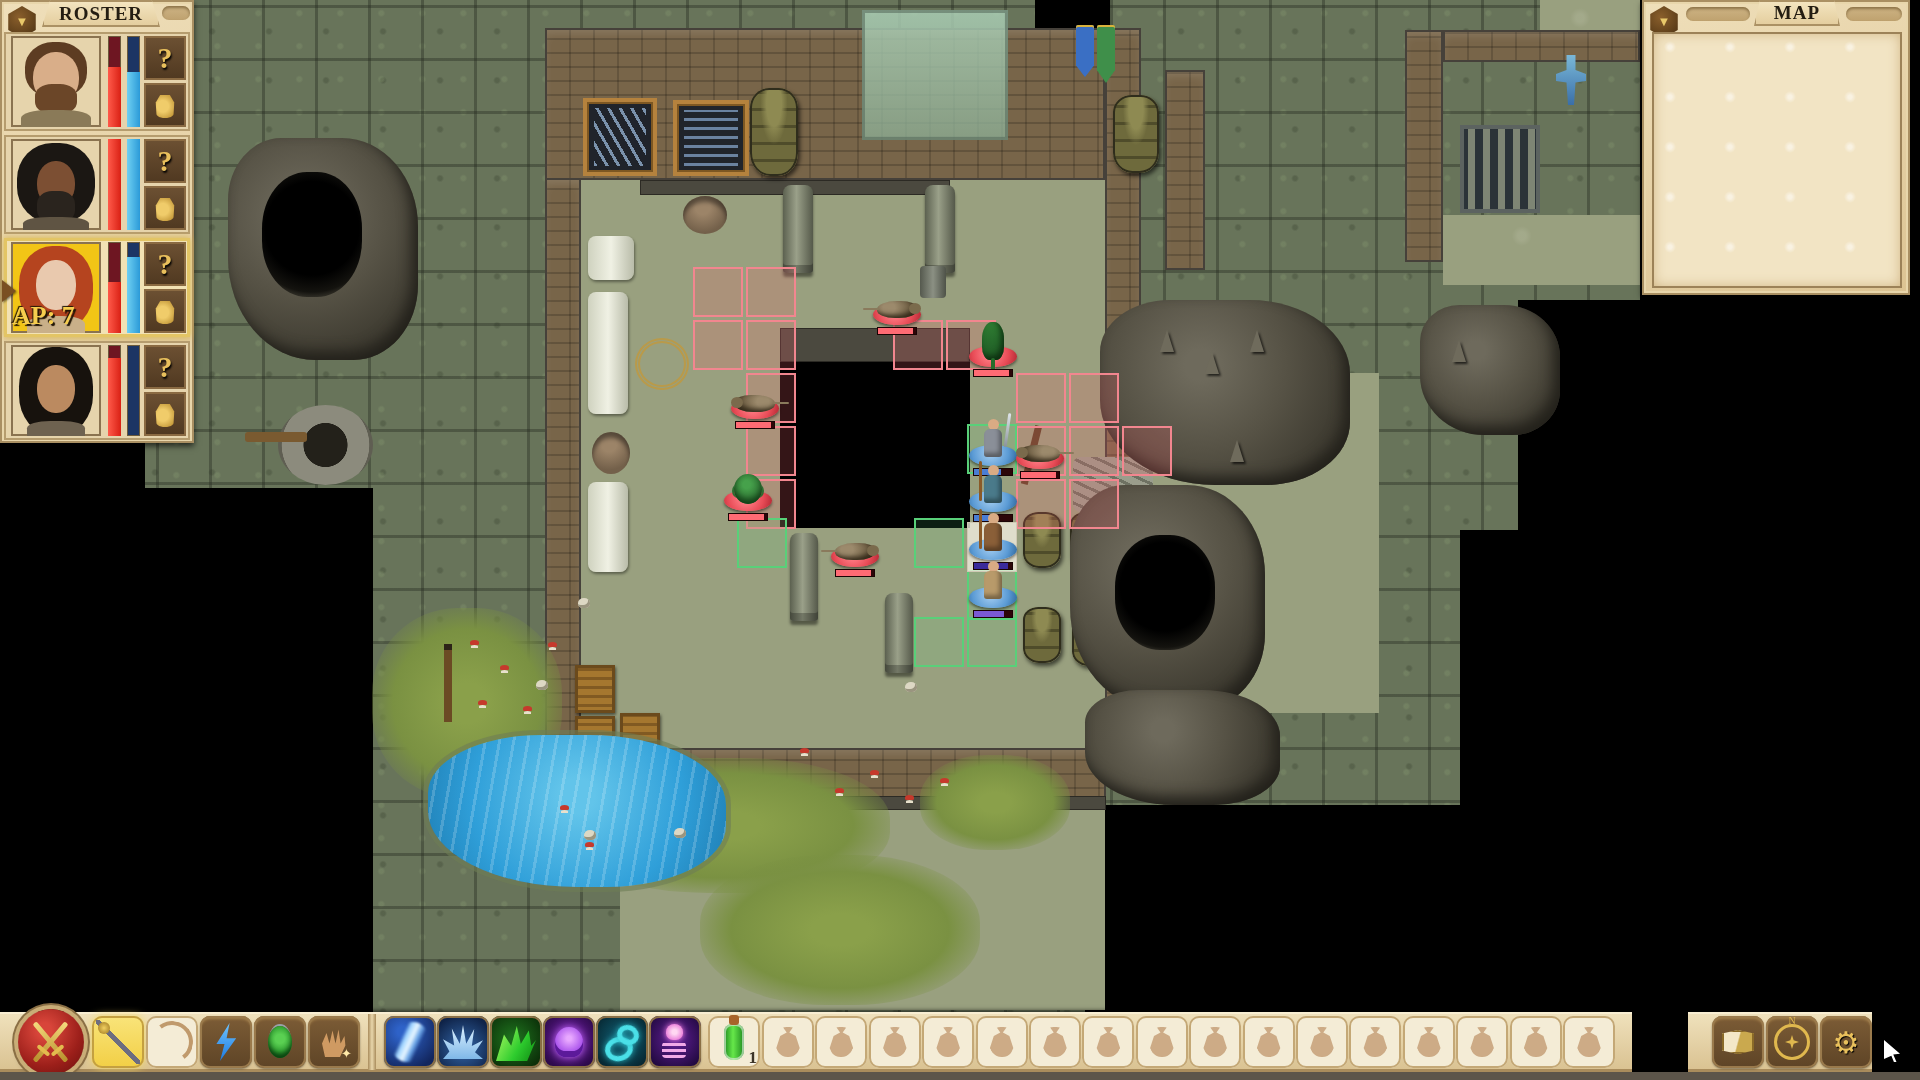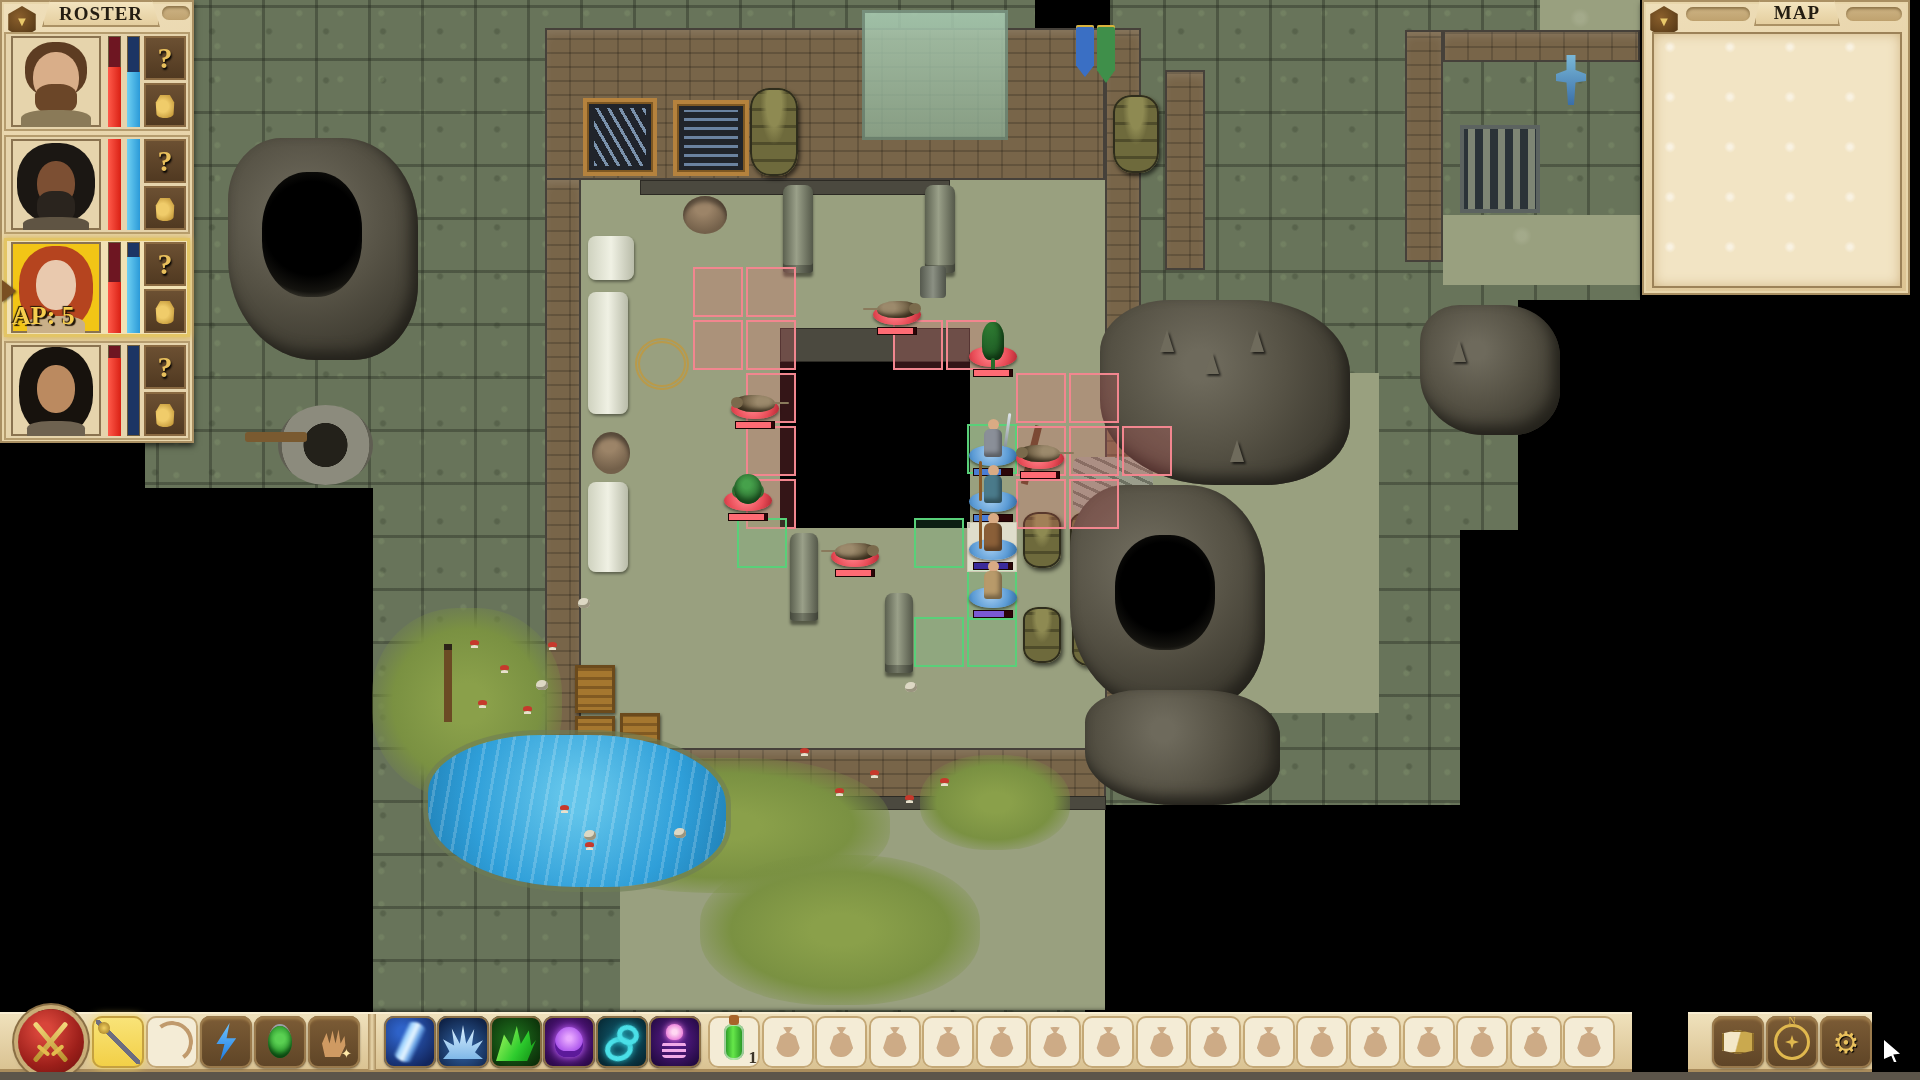--- a/index.html
+++ b/index.html
@@ -426,21 +426,21 @@
             <div style="height: 56%; background: linear-gradient(90deg, rgb(255, 90, 74), rgb(217, 32, 20));"></div>
           </div>
           <div class="bar sp" style="top: 4px; left: 123px;">
             <div style="height: 84%; background: linear-gradient(90deg, rgb(111, 208, 242), rgb(43, 154, 216));"></div>
           </div>
           <div class="mini-btn" style="top: 4px;">?</div>
           <div class="mini-btn" style="top: 51px;">
             <div class="packicon"></div>
           </div>
           <div class="active-marker"></div>
-          <div class="ap-text">AP: 5</div>
+          <div class="ap-text">AP: 7</div>
         </div>
         <div class="char-card" style="top: 341px;">
           <div class="portrait c4">
             <div class="hair" style="left: 8px; top: 2px; width: 74px; height: 88px; background: rgb(23, 18, 13);"></div>
             <div class="face" style="left: 26px; top: 20px; width: 38px; height: 48px; background: rgb(187, 138, 96);"></div>
             <div class="torso" style="left: 16px; top: 76px; width: 58px; height: 18px; background: rgb(110, 98, 80);"></div>
           </div>
           <div class="bar hp" style="top: 4px; left: 104px;">
             <div style="height: 86%; background: linear-gradient(90deg, rgb(255, 90, 74), rgb(217, 32, 20));"></div>
           </div>

